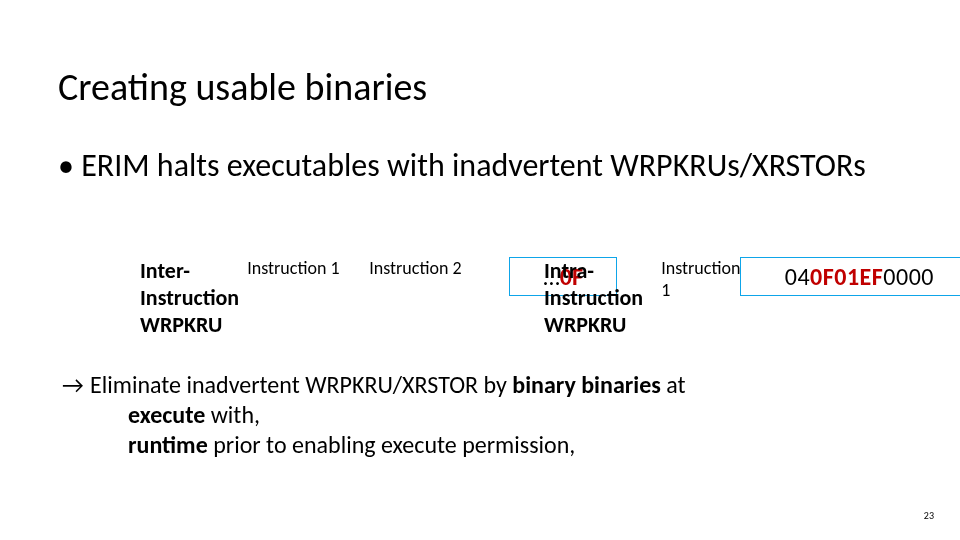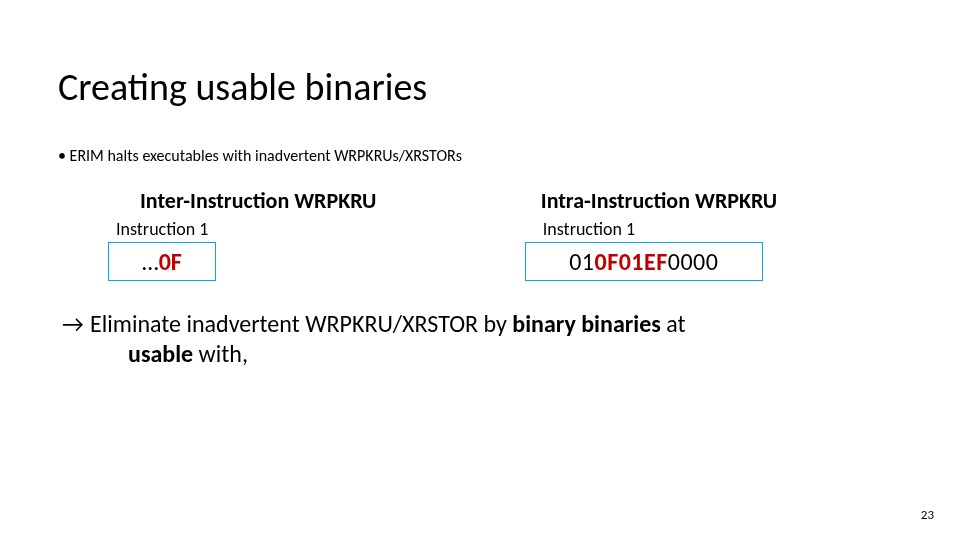--- a/index.html
+++ b/index.html
@@ -20,31 +20,32 @@
     padding: 64px 78px 20px 58px;
     position: relative;
   }
   .title {
     font-size: 38px;
     font-weight: 400;
     font-family: "Calibri Light", "Calibri", "Segoe UI", Arial, sans-serif;
     margin: 0 0 36px 0;
   }
   .bullet-line {
-    font-size: 16px;
-    margin: 0 0 22px 0;
+    font-size: 32px;
+    margin: 0 0 32px 0;
   }
   .examples {
     display: flex;
     margin: 0 0 28px 50px;
   }
   .example {
     display: flex;
-    flex-direction: column;
+    flex-direction: row;
     align-items: flex-start;
+    margin-top: 40px;
   }
   .example.left { width: 420px; }
   .example.right { width: 360px; }
   .ex-heading {
     font-size: 22px;
     font-weight: 700;
     margin: 0 0 4px 32px;
   }
   .ex-heading.right { margin-left: 16px; }
   .inst-labels {
@@ -86,59 +87,61 @@
     flex-shrink: 0;
   }
   .concl-rest {
     margin-left: 66px;
   }
   .b { font-weight: 700; }
   .pagenum {
     position: absolute;
     right: 26px;
     bottom: 18px;
-    font-size: 13px;
+    font-size: 10px;
   }
 </style>
 </head>
 <body>
 
 <div class="slide">
 
   <h1 class="title">Creating usable binaries</h1>
 
   <p class="bullet-line">• ERIM halts executables with inadvertent WRPKRUs/XRSTORs</p>
 
   <div class="examples">
 
     <div class="example left">
       <div class="ex-heading">Inter-Instruction WRPKRU</div>
       <div class="inst-labels">
         <div class="lbl1">Instruction 1</div>
+        <div class="lbl2">Instruction 2</div>
       </div>
       <div class="boxes">
         <div class="box b1"><span>…</span><span class="hl-red">0F</span></div>
       </div>
     </div>
 
     <div class="example right">
       <div class="ex-heading right">Intra-Instruction WRPKRU</div>
       <div class="inst-label-single">Instruction 1</div>
       <div class="boxes">
-        <div class="box big"><span>01</span><span class="hl-red">0F01EF</span><span>0000</span></div>
+        <div class="box big"><span>04</span><span class="hl-red">0F01EF</span><span>0000</span></div>
       </div>
     </div>
 
   </div>
 
   <div class="conclusion">
     <div class="concl-first">
       <span class="arrow">→</span>
       <span><span>Eliminate inadvertent WRPKRU/XRSTOR by </span><span class="b">binary binaries</span><span> at</span></span>
     </div>
     <div class="concl-rest">
-      <div><span class="b">usable</span><span> with,</span></div>
+      <div><span class="b">execute</span><span> with,</span></div>
+      <div><span class="b">runtime</span><span> prior to enabling execute permission,</span></div>
     </div>
   </div>
 
   <div class="pagenum">23</div>
 
 </div>
 
 </body></html>

